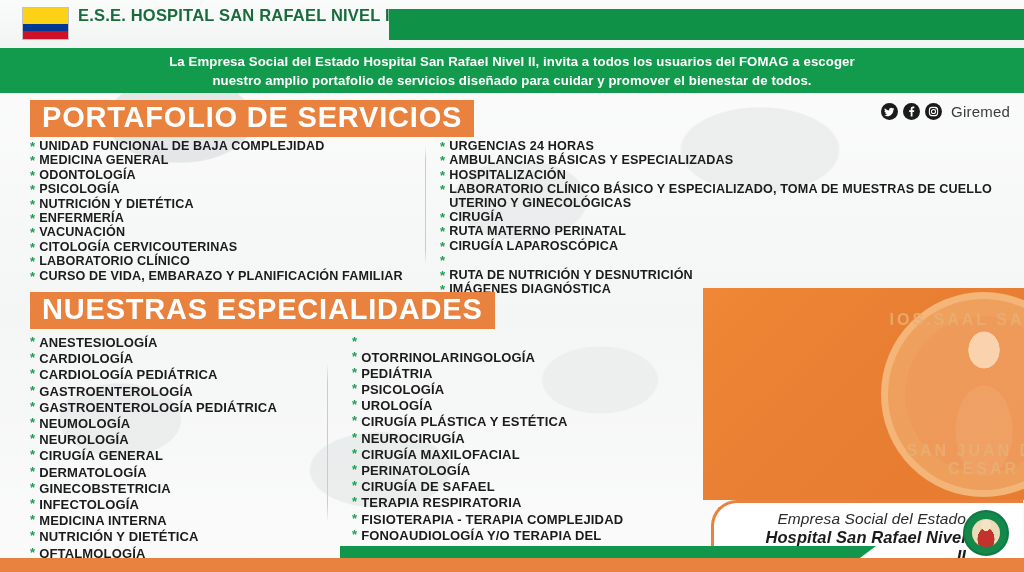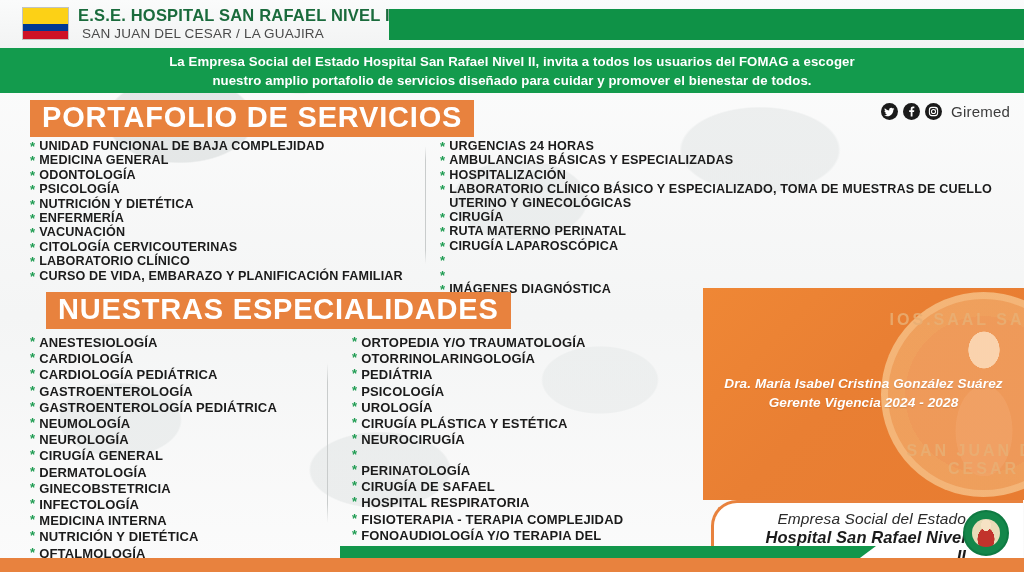--- a/index.html
+++ b/index.html
@@ -73,21 +73,21 @@
     background: #E8823E;
     color: #ffffff;
     font-size: 29px;
     font-weight: bold;
     letter-spacing: .8px;
     padding: 1px 12px 4px 12px;
     line-height: 32px;
     white-space: nowrap;
   }
   #title-portafolio { left: 30px; top: 100px; }
-  #title-especialidades { left: 46px; top: 292px; }
+  #title-especialidades { left: 30px; top: 292px; }
 
   
   .social {
     position: absolute; right: 14px; top: 103px;
     display: flex; align-items: center; gap: 5px;
   }
   .social .ico { width: 17px; height: 17px; display: block; }
   .social .handle {
     font-size: 15px; color: #3c3c3c; margin-left: 4px;
     letter-spacing: .2px;
@@ -230,21 +230,20 @@
 <div id="poster">
 
   <div class="top-header">
     <div class="flag">
       <div class="f-y"></div>
       <div class="f-b"></div>
       <div class="f-r"></div>
     </div>
     <div class="hdr-titles">
       <div class="hdr-line1">E.S.E. HOSPITAL SAN RAFAEL NIVEL II</div>
-      <div class="hdr-line2">SAN JUAN DEL CESAR / LA GUAJIRA</div>
     </div>
     <div class="hdr-greenbar"></div>
   </div>
 
   <div class="msg-banner">
     <div>La Empresa Social del Estado Hospital San Rafael Nivel II, invita a todos los usuarios del FOMAG a escoger</div>
     <div>nuestro amplio portafolio de servicios diseñado para cuidar y promover el bienestar de todos.</div>
   </div>
 
   <div class="sec-title" id="title-portafolio">PORTAFOLIO DE SERVICIOS</div>
@@ -339,20 +338,21 @@
       </li>
     <li>
         <span class="bul">*</span>
         <span class="txt">CIRUGÍA LAPAROSCÓPICA</span>
       </li>
     <li>
         <span class="bul">*</span>
       </li>
     <li>
         <span class="bul">*</span>
+        <span class="txt">RUTA DE NUTRICIÓN Y DESNUTRICIÓN</span>
       </li>
     <li>
         <span class="bul">*</span>
         <span class="txt">IMÁGENES DIAGNÓSTICA</span>
       </li>
   </ul>
 
   <div class="sec-title" id="title-especialidades">NUESTRAS ESPECIALIDADES</div>
 
   <ul class="list" id="esp-left">
@@ -412,21 +412,20 @@
         <span class="bul">*</span>
         <span class="txt">OFTALMOLOGÍA</span>
       </li>
   </ul>
 
   <div class="divider-esp"></div>
 
   <ul class="list" id="esp-right">
     <li>
         <span class="bul">*</span>
-        <span class="txt">ORTOPEDIA Y/O TRAUMATOLOGÍA</span>
       </li>
     <li>
         <span class="bul">*</span>
         <span class="txt">OTORRINOLARINGOLOGÍA</span>
       </li>
     <li>
         <span class="bul">*</span>
         <span class="txt">PEDIÁTRIA</span>
       </li>
     <li>
@@ -440,52 +439,49 @@
     <li>
         <span class="bul">*</span>
         <span class="txt">CIRUGÍA PLÁSTICA Y ESTÉTICA</span>
       </li>
     <li>
         <span class="bul">*</span>
         <span class="txt">NEUROCIRUGÍA</span>
       </li>
     <li>
         <span class="bul">*</span>
+        <span class="txt">CIRUGÍA MAXILOFACIAL</span>
       </li>
     <li>
         <span class="bul">*</span>
         <span class="txt">PERINATOLOGÍA</span>
       </li>
     <li>
         <span class="bul">*</span>
         <span class="txt">CIRUGÍA DE SAFAEL</span>
       </li>
     <li>
         <span class="bul">*</span>
-        <span class="txt">HOSPITAL RESPIRATORIA</span>
+        <span class="txt">TERAPIA RESPIRATORIA</span>
       </li>
     <li>
         <span class="bul">*</span>
         <span class="txt">FISIOTERAPIA - TERAPIA COMPLEJIDAD</span>
       </li>
     <li>
         <span class="bul">*</span>
         <span class="txt">FONOAUDIOLOGÍA Y/O TERAPIA DEL LENGUAJE.</span>
       </li>
   </ul>
 
   <div class="mgr-panel">
     <div class="seal">
       <div class="seal-text-top">IOS.SAAL SAFAEL</div>
       <div class="figure"></div>
       <div class="seal-text-bot">SAN JUAN DEL CESAR</div>
-    </div>
-    <div class="mgr-name">
-      <div>Dra. María Isabel Cristina González Suárez</div>
-      <div>Gerente Vigencia 2024 - 2028</div>
     </div>
   </div>
 
   <div class="footer-logo">
     <div class="fl-text">
       <div class="fl-l1">Empresa Social del Estado</div>
       <div class="fl-l2">Hospital San Rafael Nivel II</div>
       <div class="fl-l3">San Juan del Cesar, La Guajira</div>
     </div>
     <div class="fl-seal">

